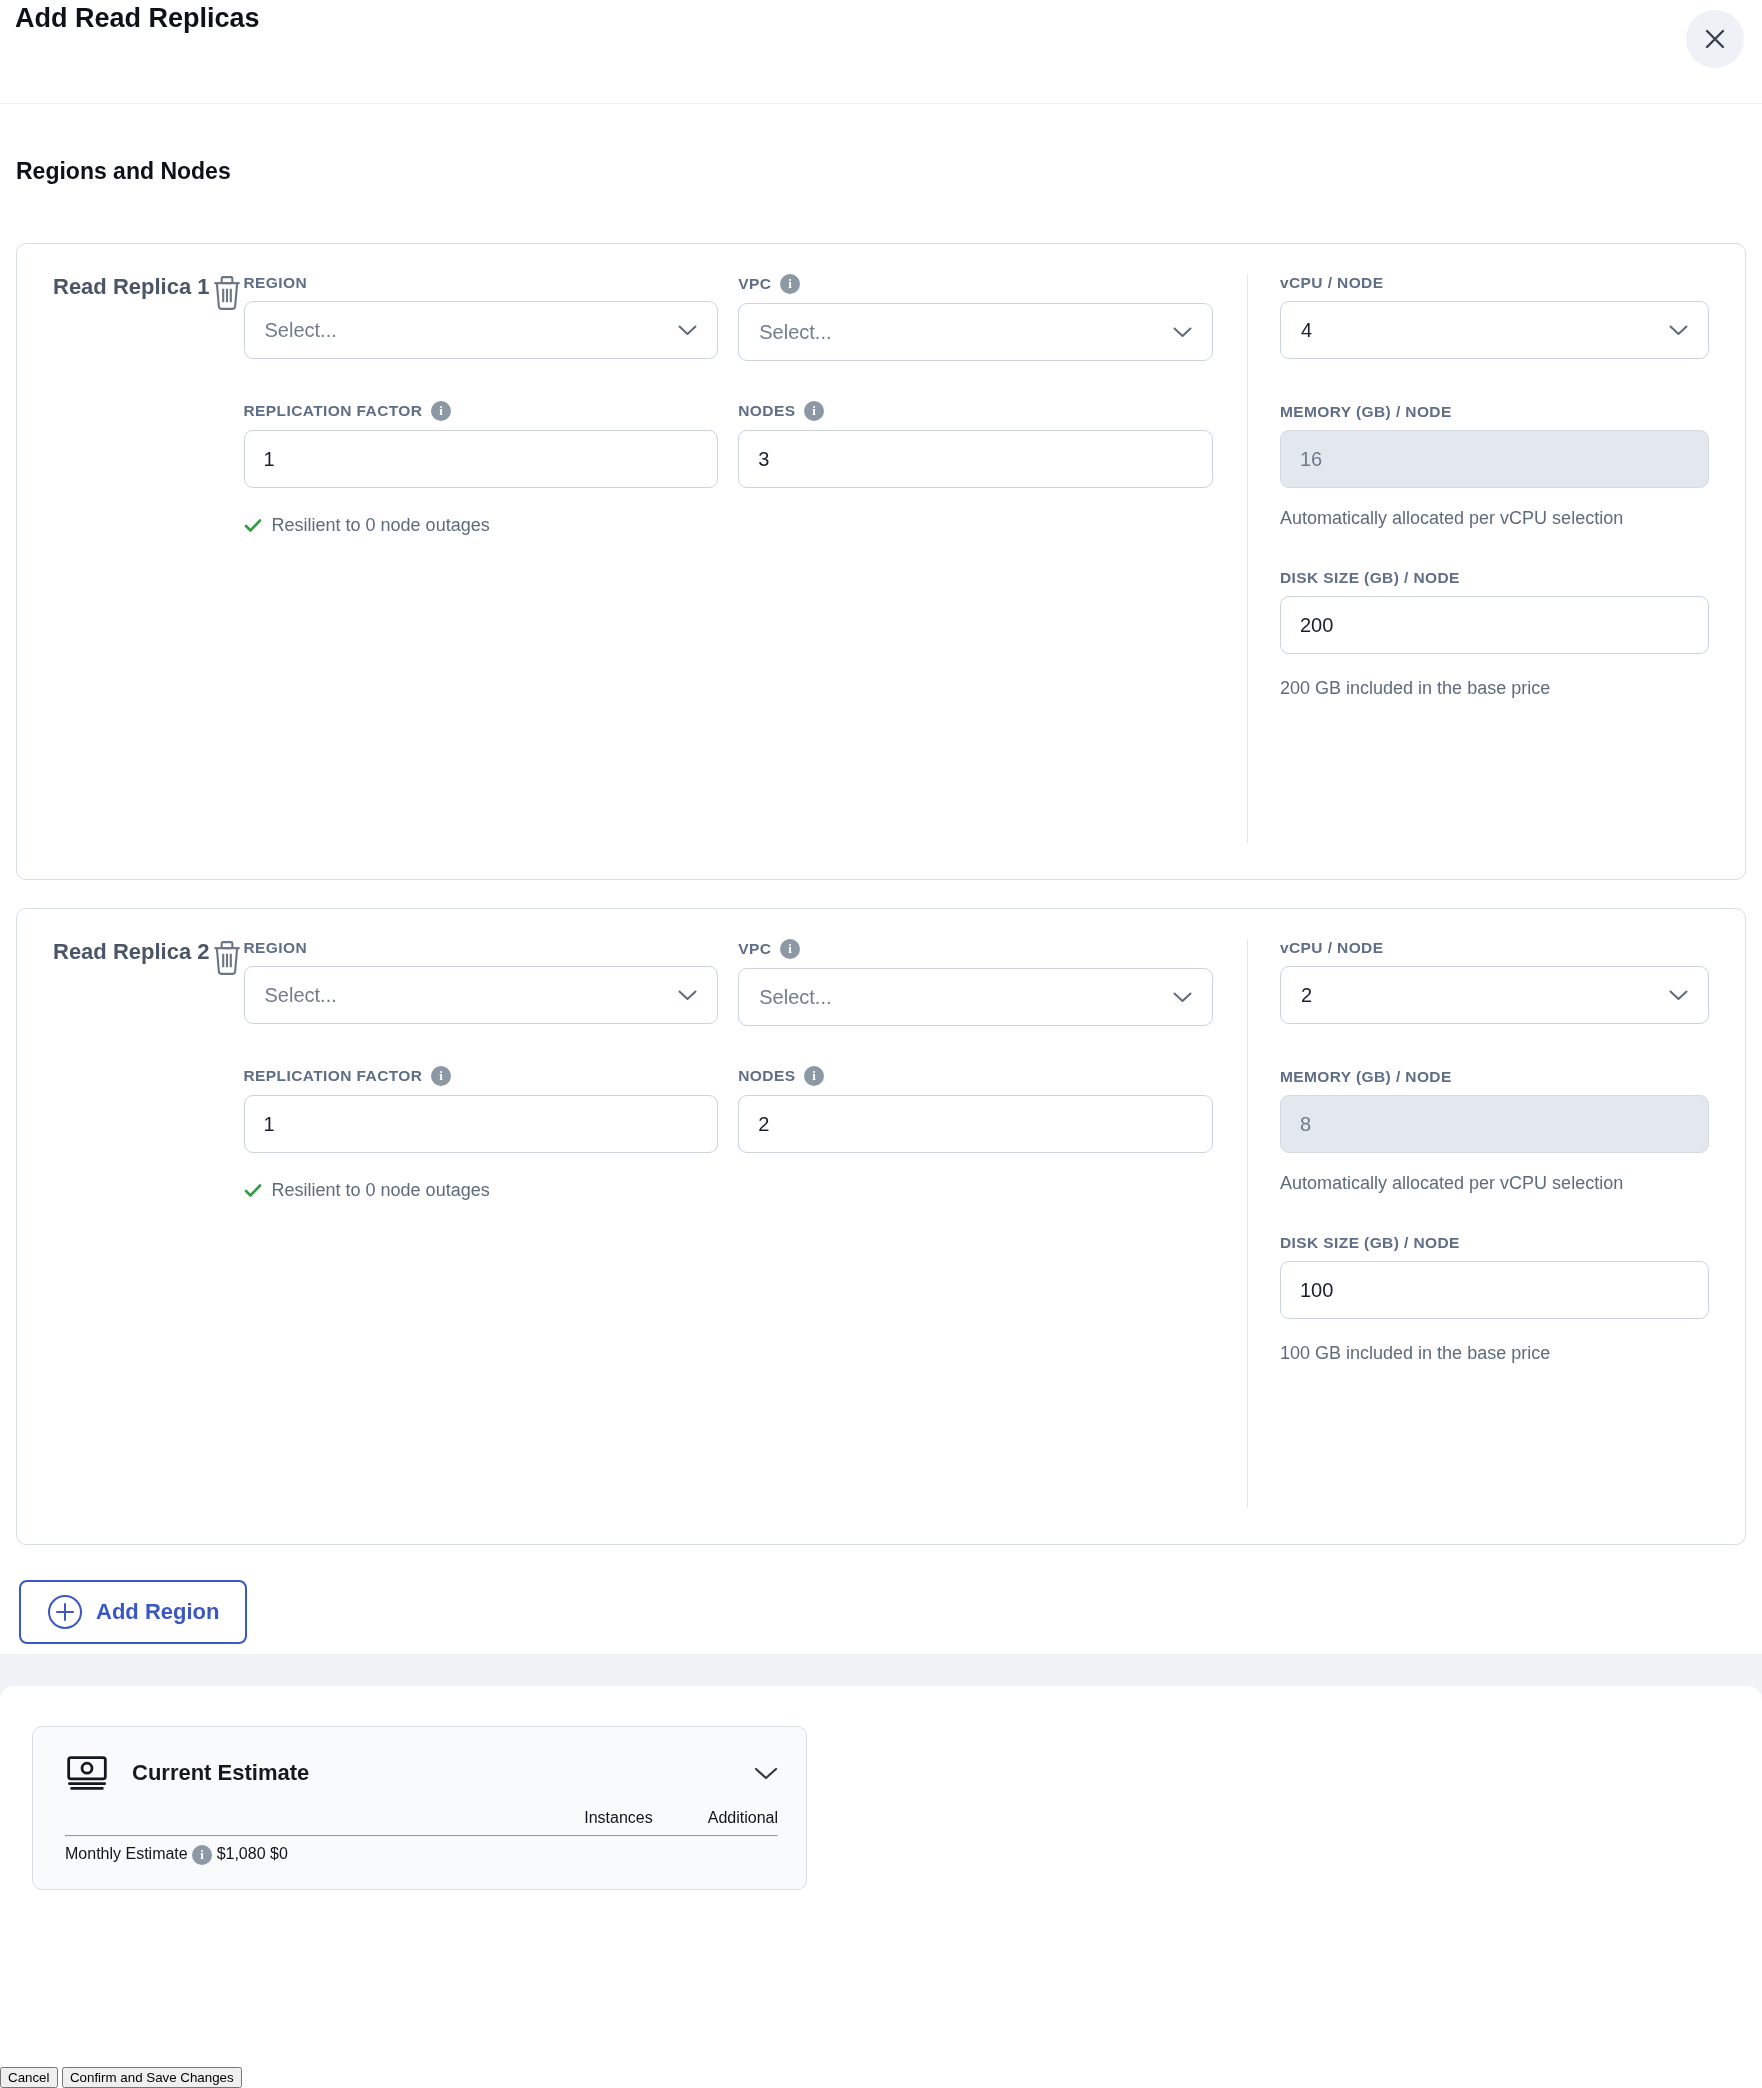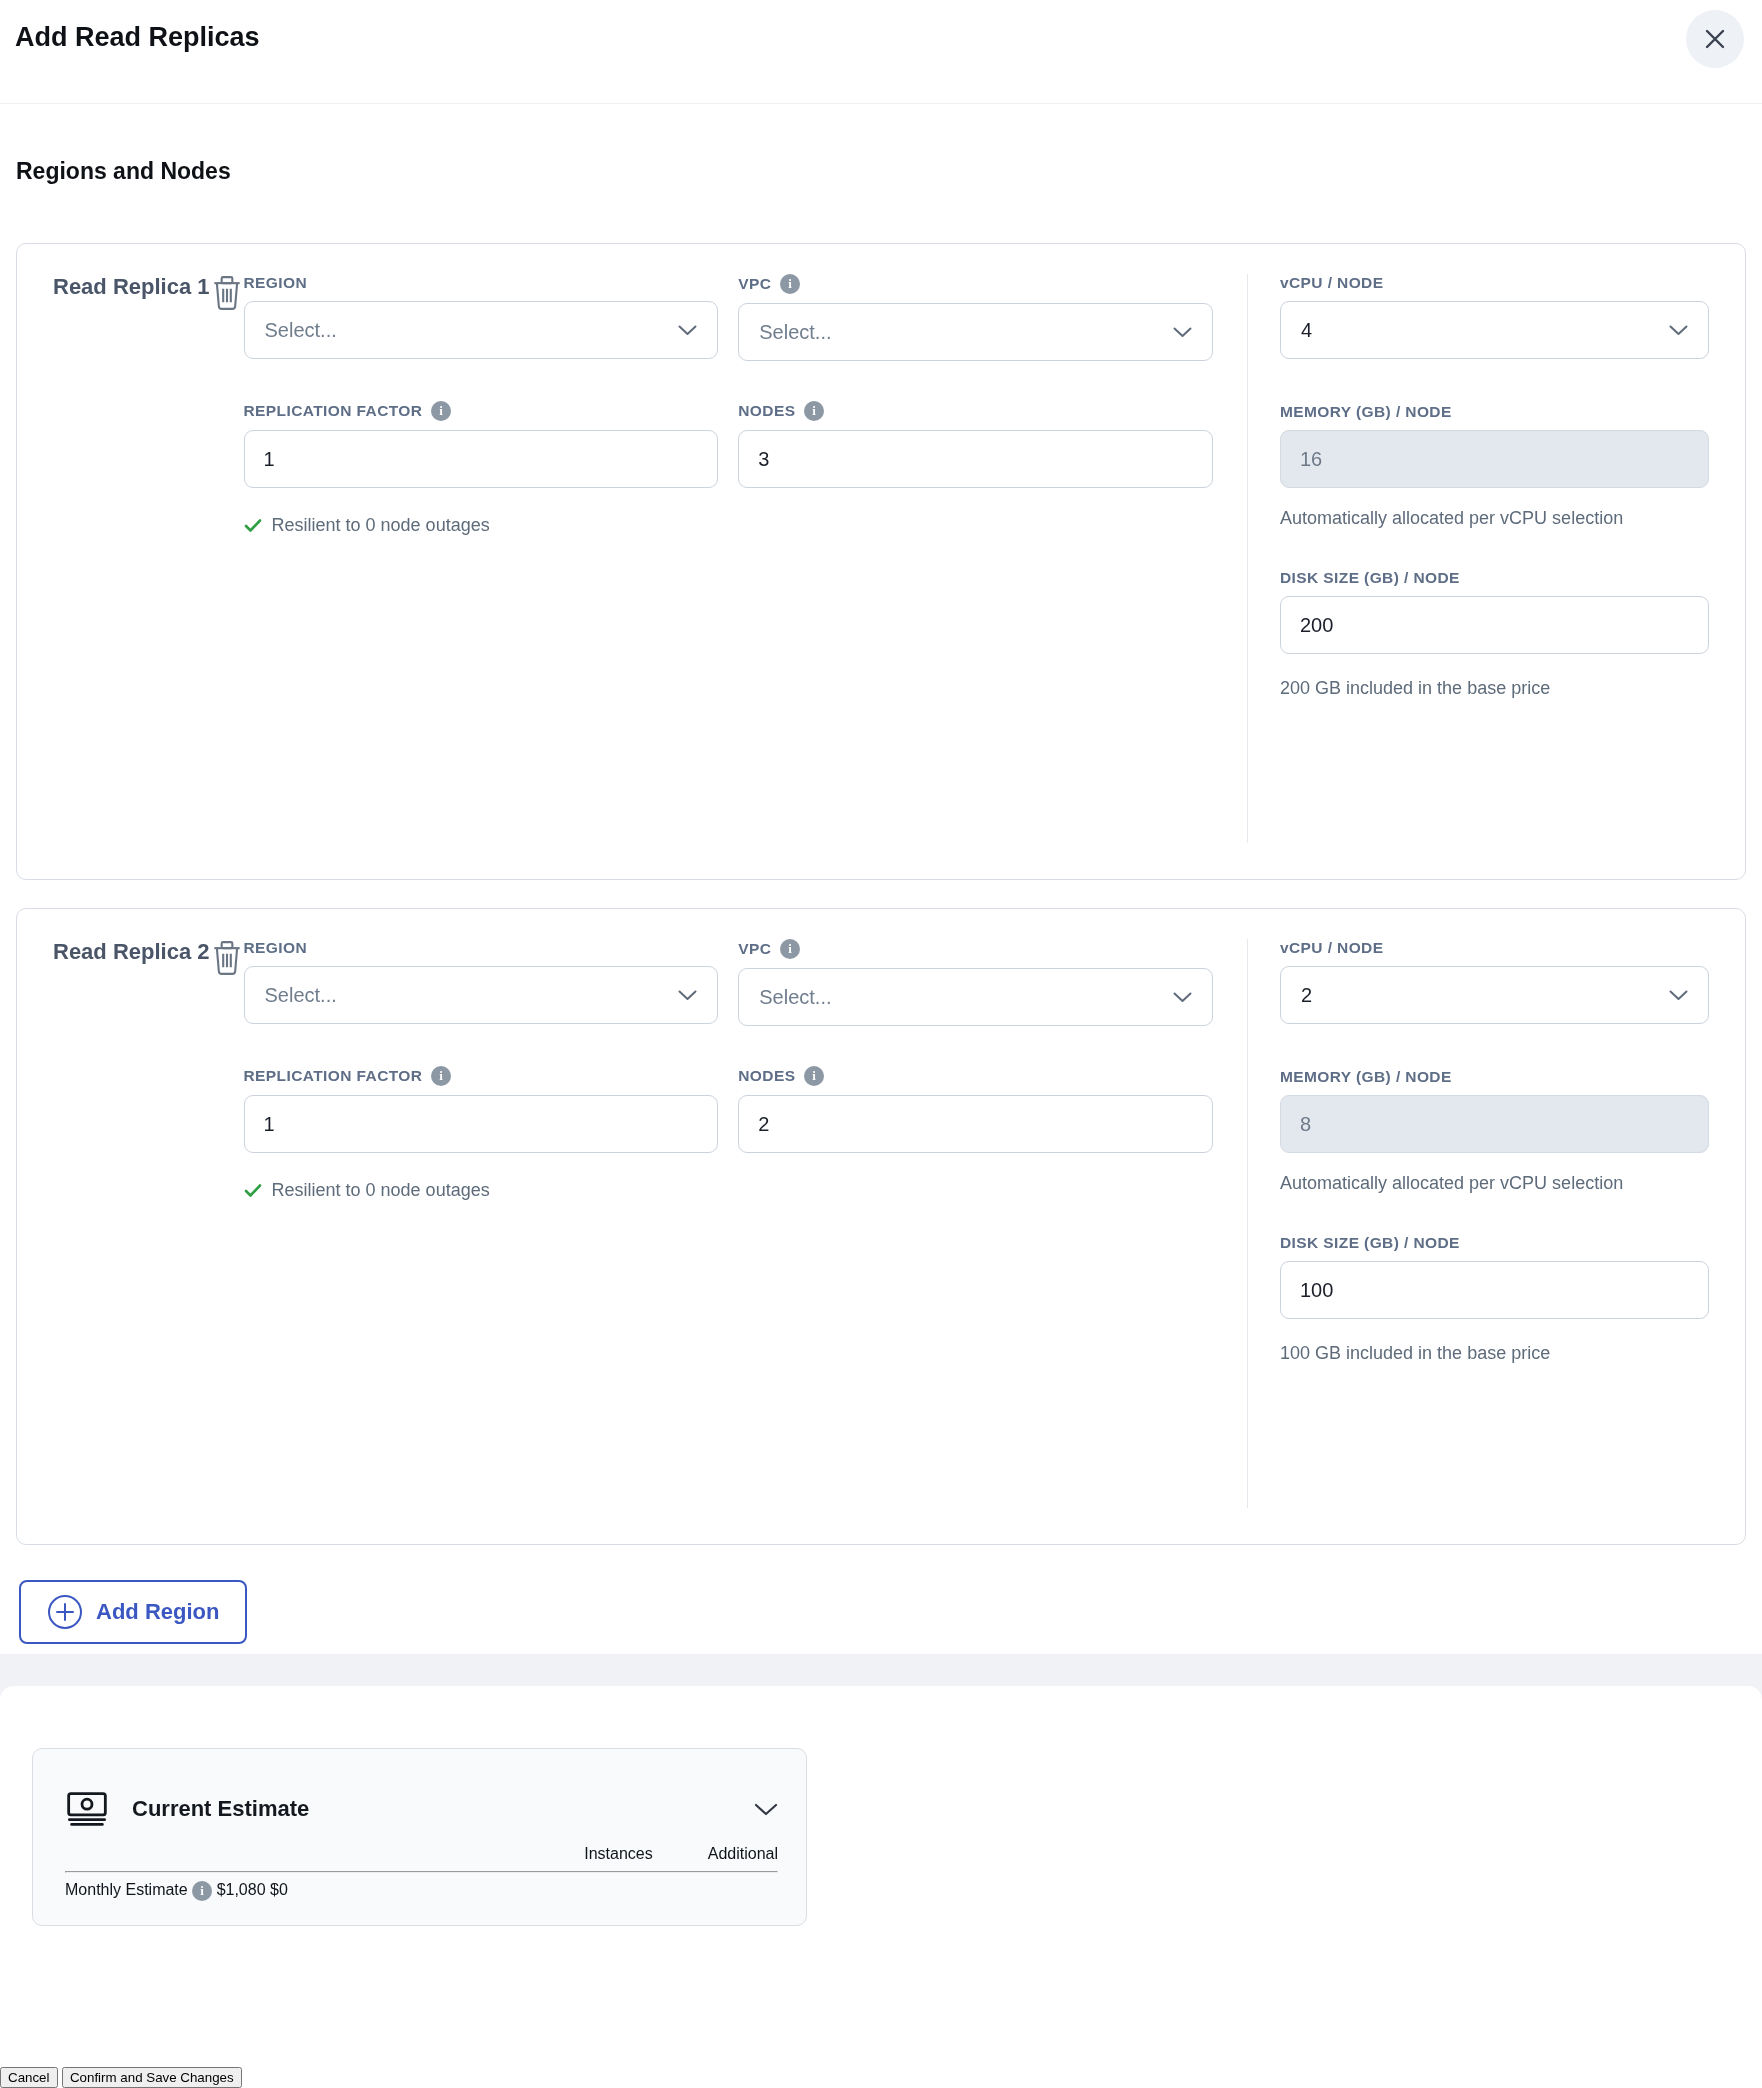--- a/index.html
+++ b/index.html
@@ -17,21 +17,21 @@
   *{box-sizing:border-box;}
   html,body{margin:0;padding:0;}
   body{
     font-family:"Liberation Sans","DejaVu Sans",sans-serif;
     background:#fff;color:var(--ink);
   }
   .app{width:1762px;height:2088px;background:#fff;display:flex;flex-direction:column;overflow:hidden;}
 
   
   .dlg-header{position:relative;height:104px;border-bottom:1px solid #edeff3;flex:0 0 auto;}
-  .dlg-title{position:absolute;left:15px;top:22px;font-size:27px;font-weight:700;color:#0e1116;}
+  .dlg-title{position:absolute;left:15px;top:3px;font-size:27px;font-weight:700;color:#0e1116;}
   .close-btn{position:absolute;right:18px;top:10px;width:58px;height:58px;border-radius:50%;
     background:#eef1f5;border:none;display:flex;align-items:center;justify-content:center;cursor:pointer;padding:0;}
   .close-btn svg{display:block;}
 
   
   .dlg-body{padding:0 16px;flex:0 0 auto;}
   .section-heading{margin:54px 0 0 0;font-size:23px;font-weight:700;color:#0e1116;}
 
   .replica-card{margin-top:58px;border:1px solid var(--border);border-radius:10px;
     padding:30px 36px 36px 36px;min-height:637px;display:flex;}
@@ -73,21 +73,21 @@
     background:#fff;border:2px solid var(--accent);border-radius:8px;color:var(--accent);
     font-size:22px;font-weight:700;padding:0 26px;height:64px;cursor:pointer;
     font-family:"Liberation Sans","DejaVu Sans",sans-serif;}
   .add-region-btn svg{display:block;}
 
   
   .scroll-strip{height:46px;background:#f0f2f5;flex:0 0 auto;}
   .sheet{background:#fff;border-radius:14px 14px 0 0;margin-top:-14px;position:relative;
     padding:40px 0 41px 32px;flex:1 0 auto;}
   .estimate-card{width:775px;border:1px solid #d9dee5;border-radius:10px;background:#f9fafb;
-    padding:40px 28px 24px 32px;margin-top:22px;}
+    padding:26px 28px 24px 32px;}
   .est-head{display:flex;align-items:center;}
   .est-head .money{color:#14181f;line-height:0;}
   .est-title{font-size:22px;font-weight:700;color:#14181f;margin-left:23px;flex:1;}
   .est-chevron{background:none;border:none;padding:0;cursor:pointer;color:#333a45;line-height:0;}
   .est-cols{display:flex;justify-content:flex-end;gap:55px;margin-top:16px;}</style>
 </head>
 <body>
 
 <div class="app">
 

